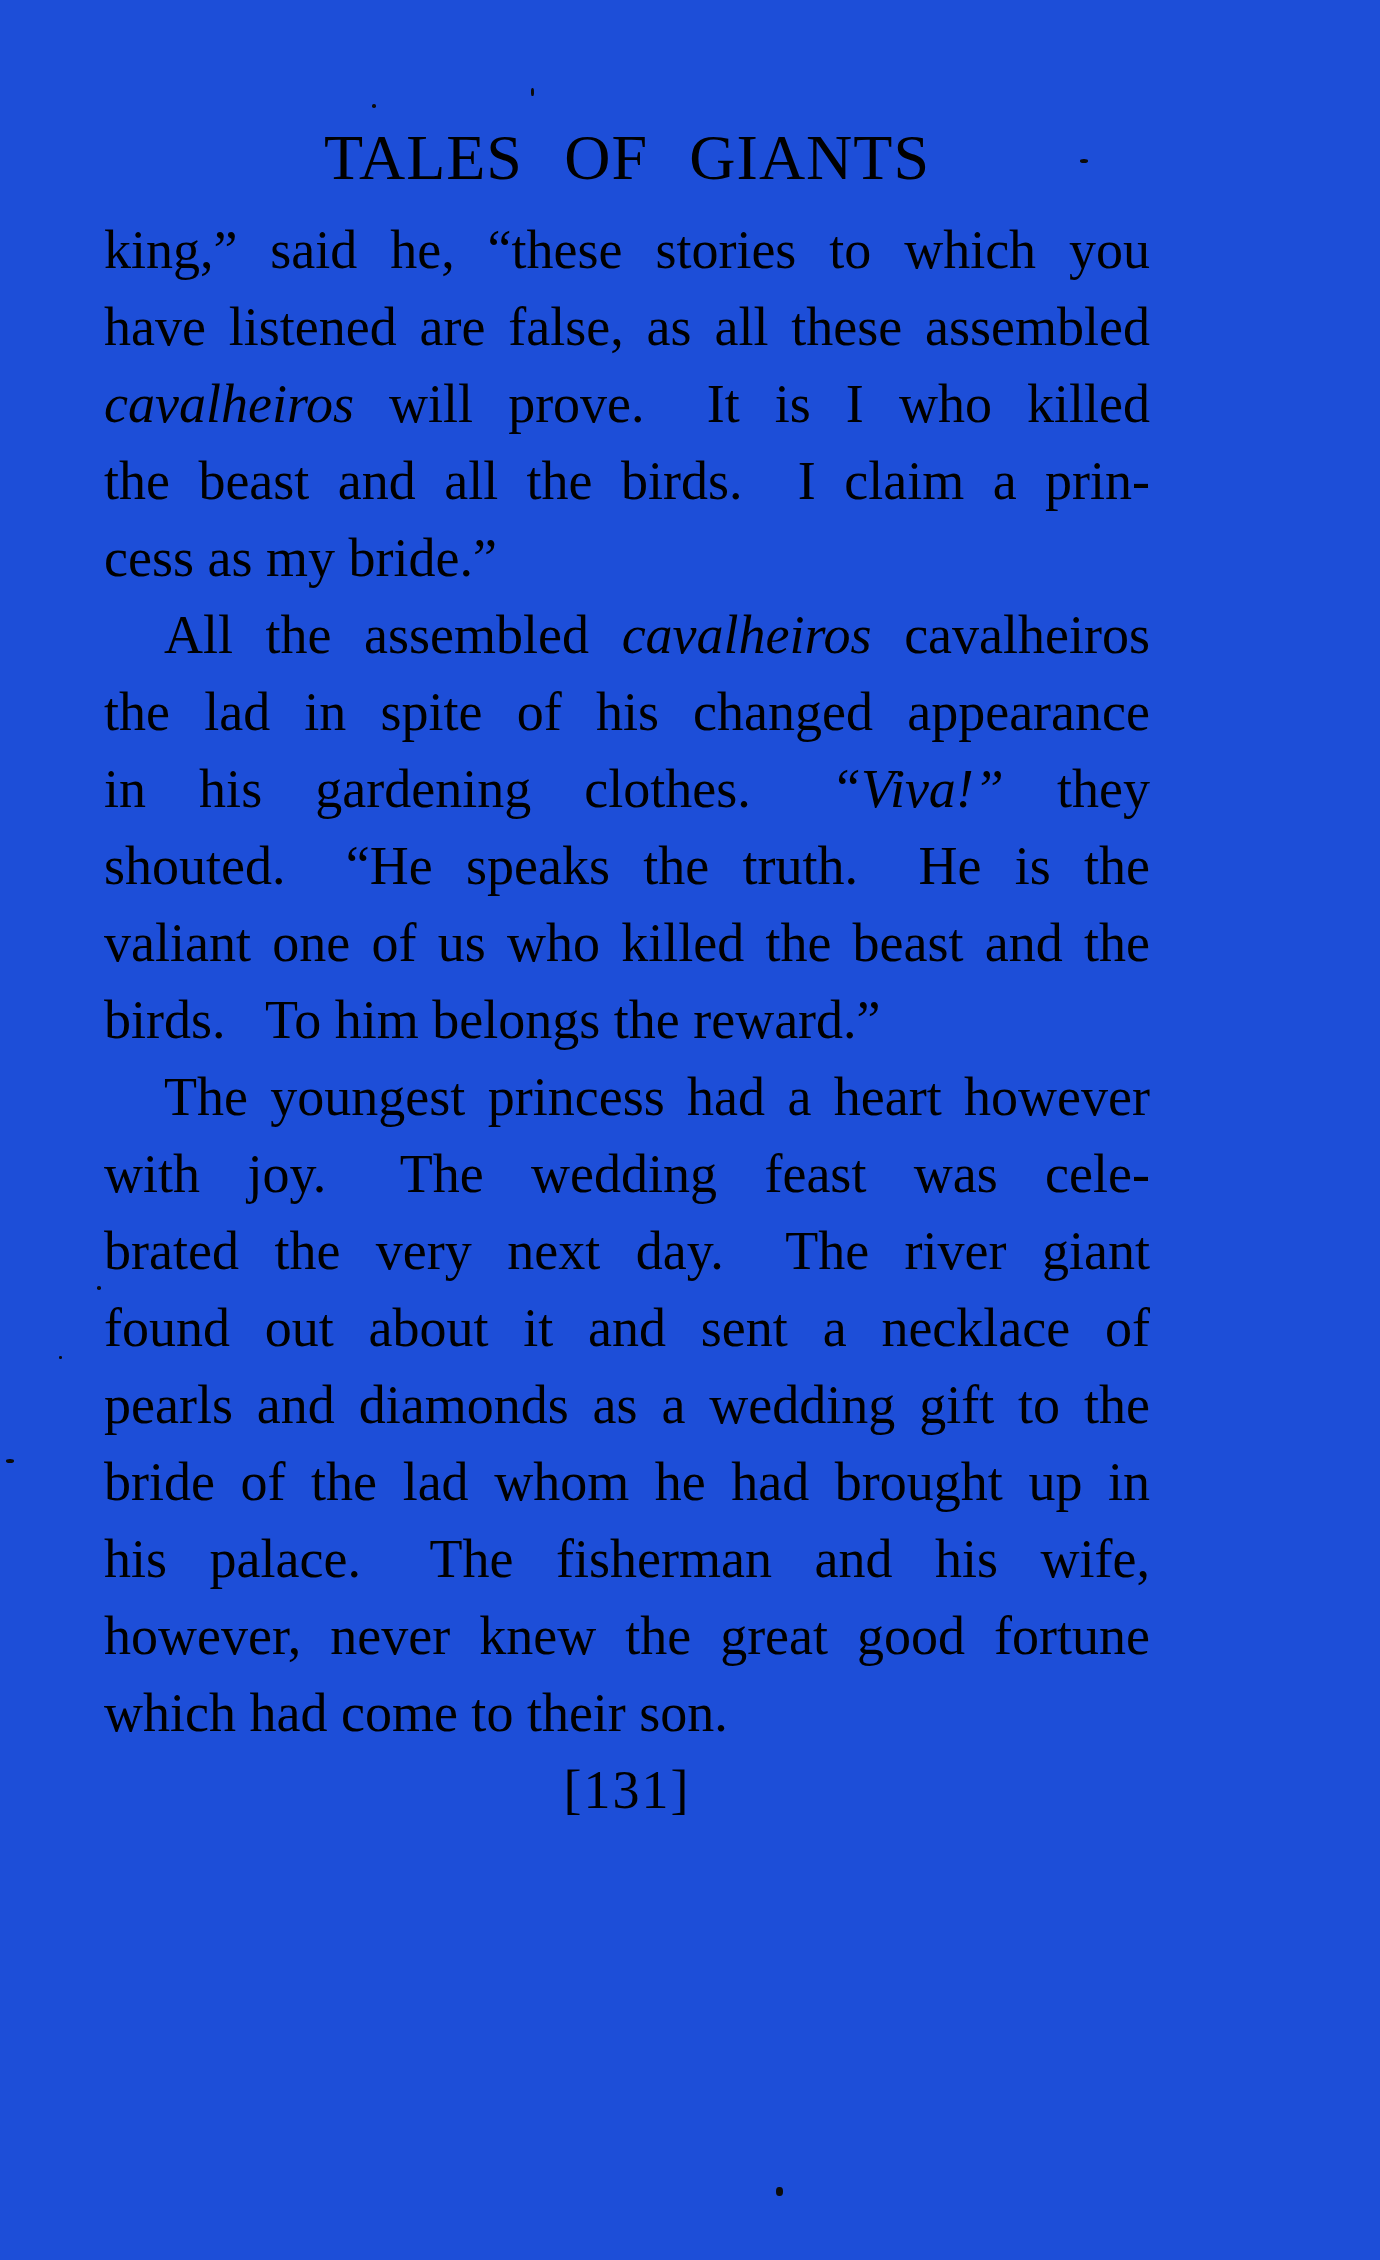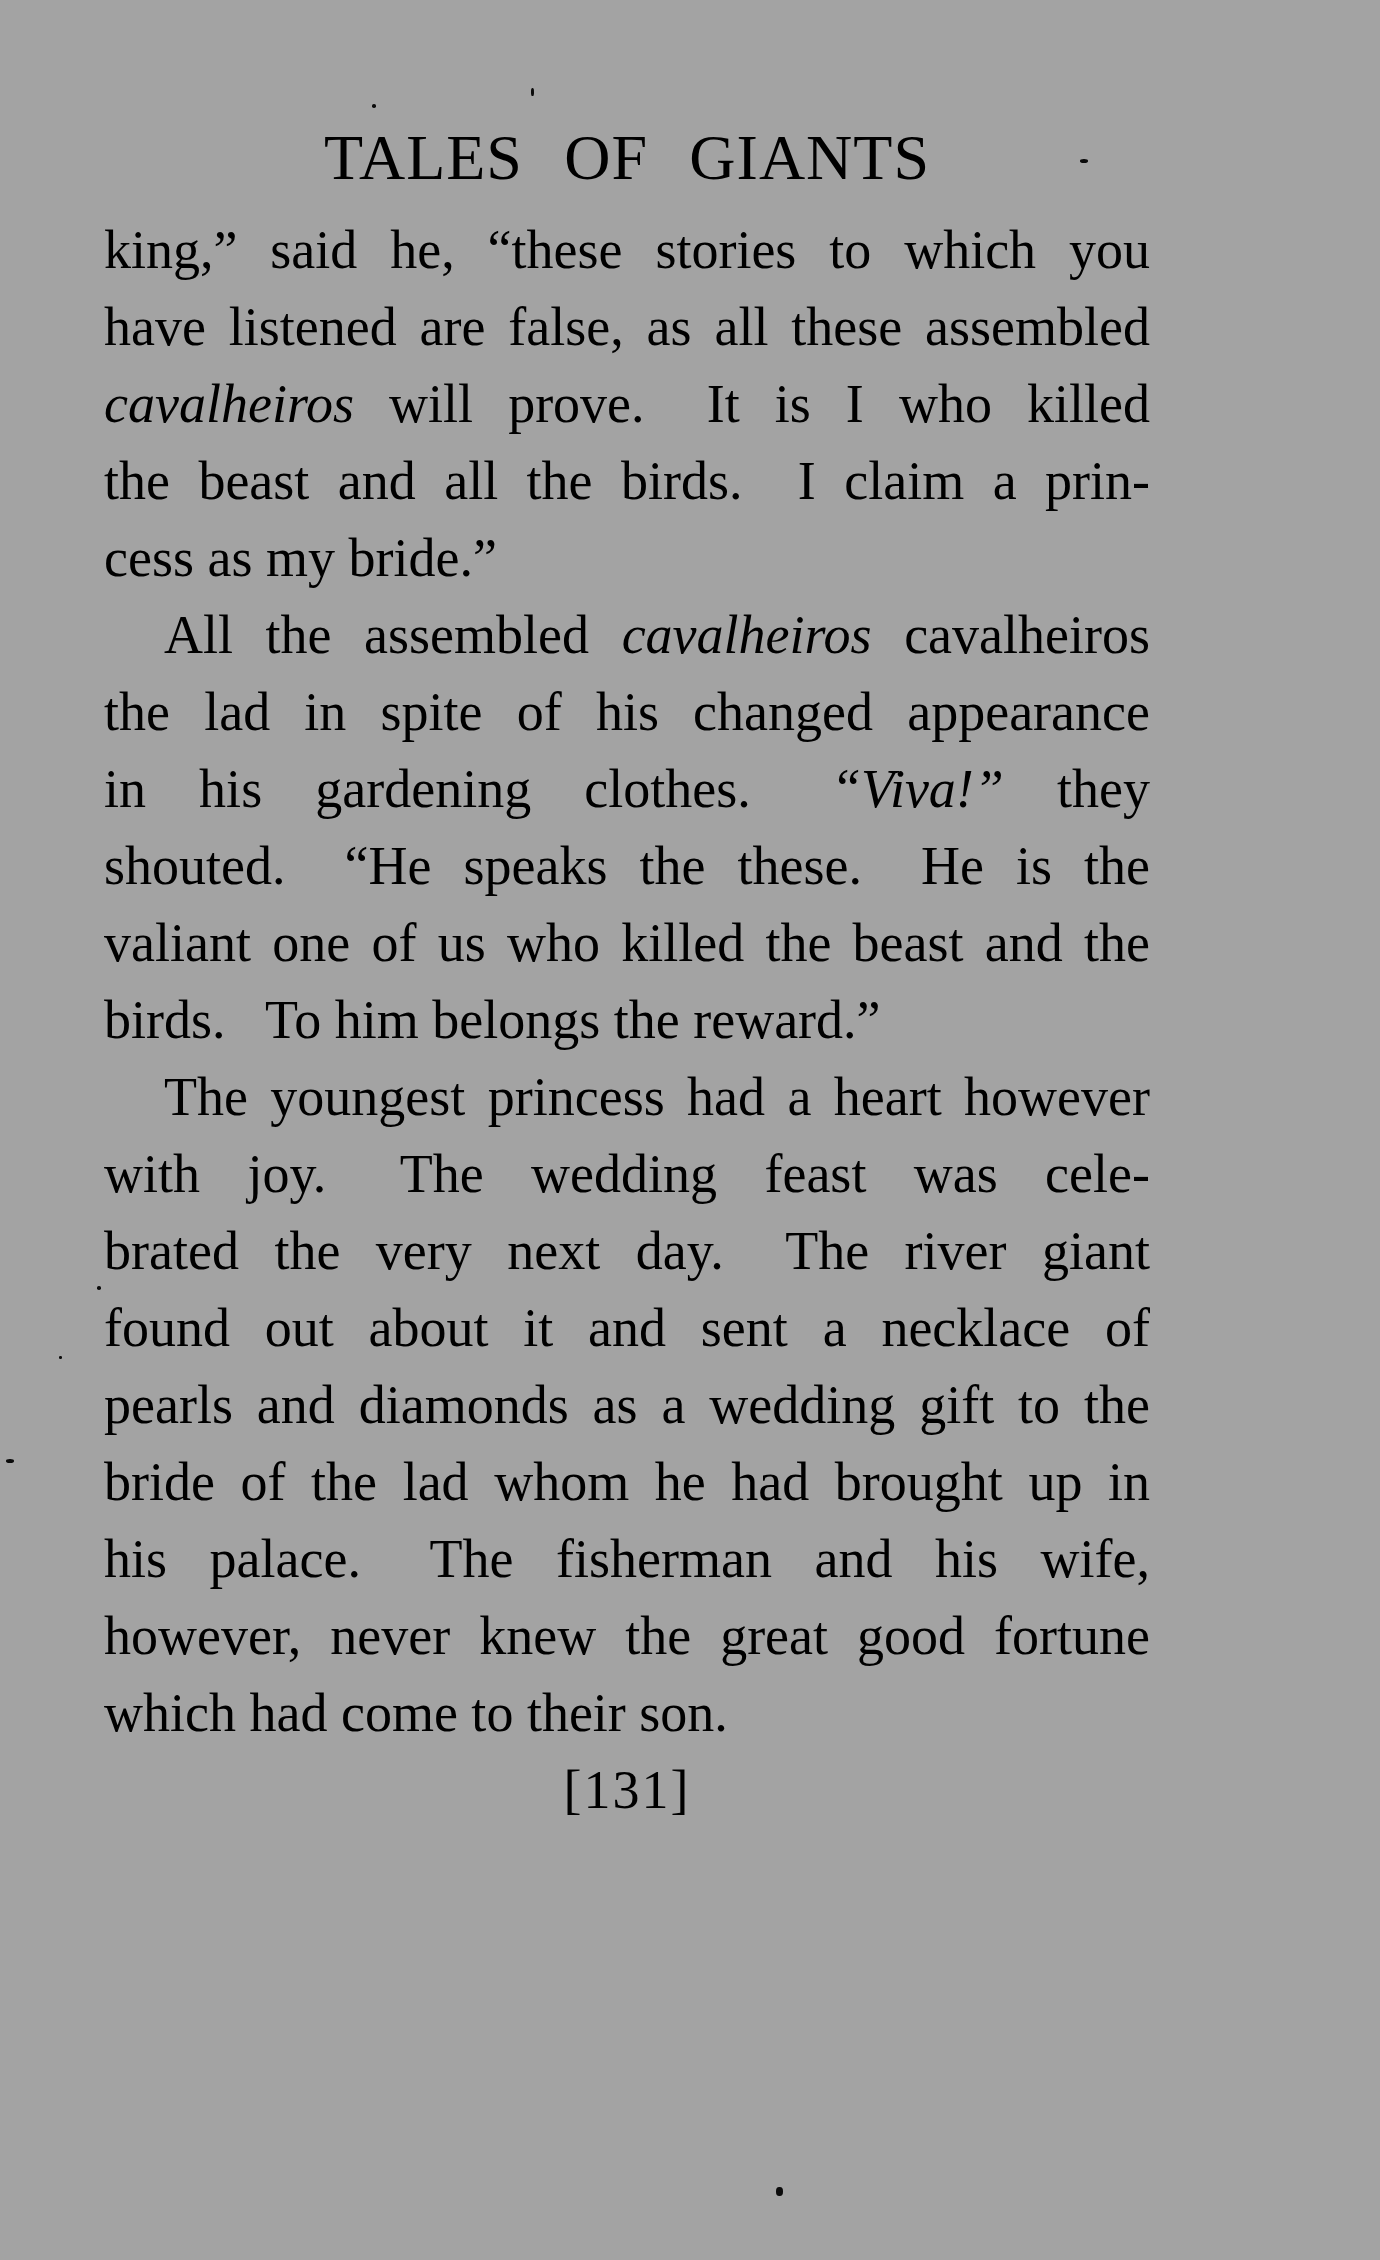--- a/index.html
+++ b/index.html
@@ -6,21 +6,21 @@
   body {
     width:1380px; height:2260px;
     background:#ffffff;
     font-family:"Liberation Serif","DejaVu Serif",serif;
     color:#000;
     position:relative;
     overflow:hidden;
   }
   .page {
     position:absolute; inset:0;
-    background:#a3a3a3;
+    background:#1d4ed8;
   }
   .running-head {
     position:absolute;
     left:104px; top:126px; width:1046px;
     font-size:64px; line-height:1;
     font-weight:normal;
     text-align:center;
     letter-spacing:1px;
     word-spacing:0.38em;
     margin:0;
@@ -63,21 +63,21 @@
 
   <div class="text-block" id="lines-container">
       <div class="line"><span>king,” said he, “these stories to which you</span></div>
       <div class="line"><span>have listened are false, as all these assembled</span></div>
       <div class="line"><span class="it">cavalheiros</span><span> will prove.  It is I who killed</span></div>
       <div class="line"><span>the beast and all the birds.  I claim a prin-</span></div>
       <div class="line last"><span>cess as my bride.”</span></div>
       <div class="line indent"><span>All the assembled </span><span class="it">cavalheiros</span><span> cavalheiros</span></div>
       <div class="line"><span>the lad in spite of his changed appearance</span></div>
       <div class="line"><span>in his gardening clothes.  </span><span class="it">“Viva!”</span><span> they</span></div>
-      <div class="line"><span>shouted.  “He speaks the these.  He is the</span></div>
+      <div class="line"><span>shouted.  “He speaks the truth.  He is the</span></div>
       <div class="line"><span>valiant one of us who killed the beast and the</span></div>
       <div class="line last"><span>birds.  To him belongs the reward.”</span></div>
       <div class="line indent"><span>The youngest princess had a heart however</span></div>
       <div class="line"><span>with joy.  The wedding feast was cele-</span></div>
       <div class="line"><span>brated the very next day.  The river giant</span></div>
       <div class="line"><span>found out about it and sent a necklace of</span></div>
       <div class="line"><span>pearls and diamonds as a wedding gift to the</span></div>
       <div class="line"><span>bride of the lad whom he had brought up in</span></div>
       <div class="line"><span>his palace.  The fisherman and his wife,</span></div>
       <div class="line"><span>however, never knew the great good fortune</span></div>

